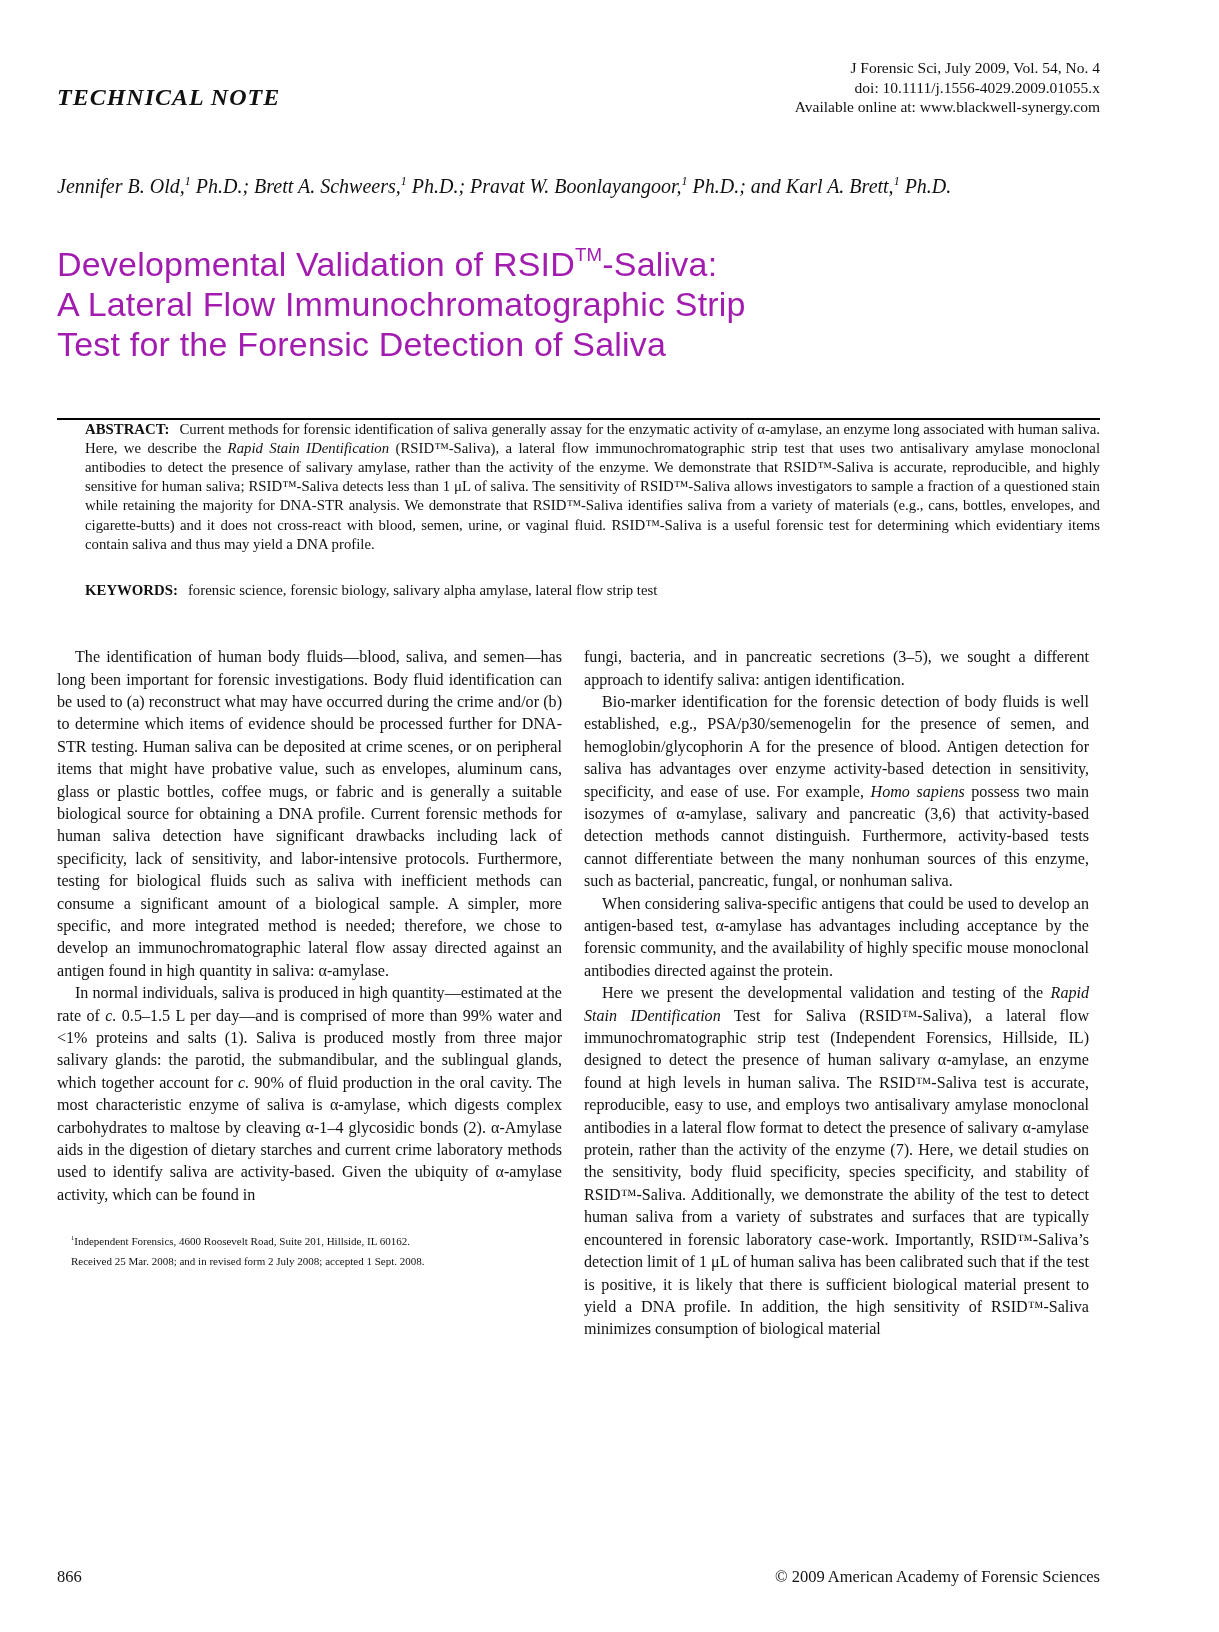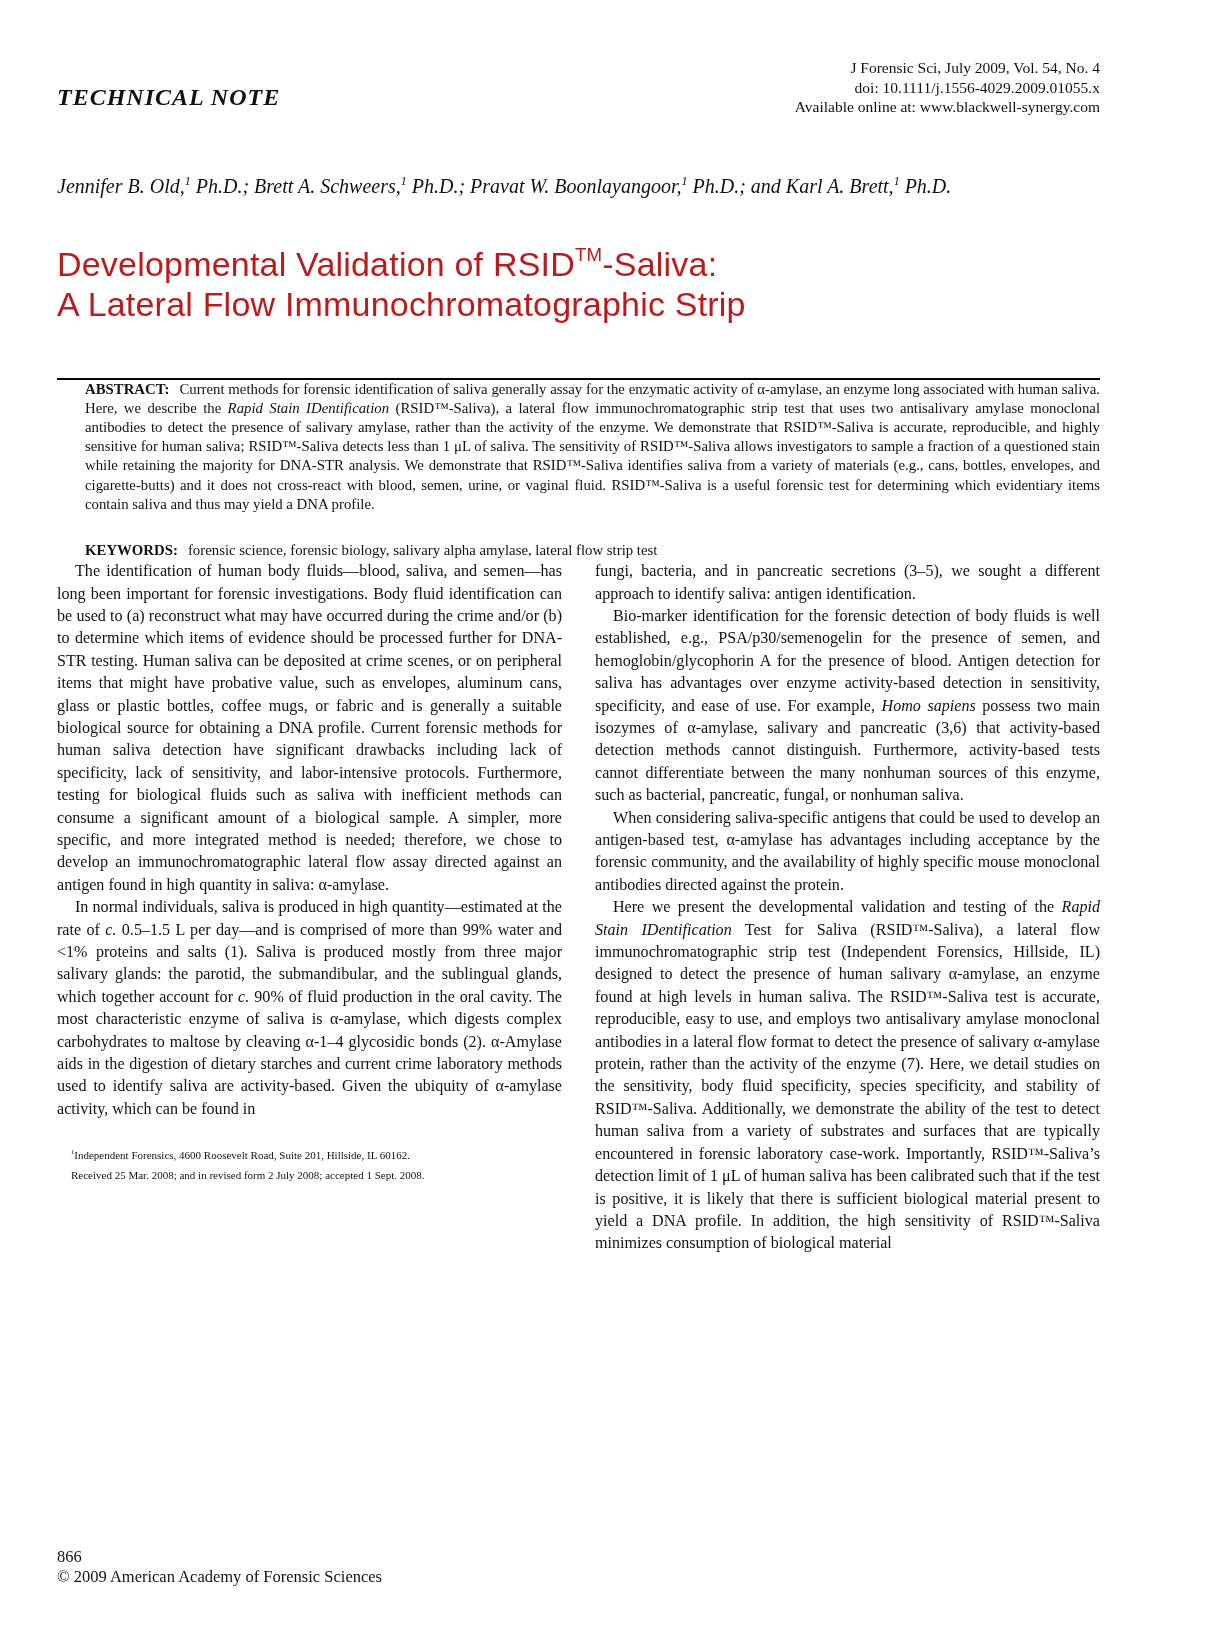--- a/index.html
+++ b/index.html
@@ -36,53 +36,52 @@
     max-width: 900px;
   }
 
   
   .article-title {
     margin-top: 44px;
     font-family: "Liberation Sans", sans-serif;
     font-weight: 400;
     font-size: 34px;
     line-height: 40px;
-    color: #b91c1c;
+    color: #a21caf;
     letter-spacing: 0.2px;
   }
   .article-title sup { font-size: 55%; vertical-align: super; line-height: 0; position: relative; top: -2px; }
 
   .rule { margin-top: 54px; border-top: 2px solid #000; width: 100%; }
 
   
   .abstract { margin-left: 28px; }
   .abstract-text { font-size: 14.8px; line-height: 19.2px; text-align: justify; }
   .keywords { margin-top: 27px; font-size: 14.8px; line-height: 19.2px; text-align: left; }
   .inline-label { font-weight: bold; margin-right: 10px; }
 
   
-  .body-columns { display: flex; gap: 33px; }
+  .body-columns { margin-top: 46px; display: flex; gap: 22px; }
   .col { width: 505px; font-size: 16.1px; line-height: 22.4px; text-align: justify; }
   .para { text-indent: 18px; margin: 0; }
   .para.cont { text-indent: 0; }
 
   sup { font-size: 60%; vertical-align: super; line-height: 0; }
 
   
   .footnote { margin-top: 26px; font-size: 11px; line-height: 19.5px; text-align: justify; font-family: Liberation Serif, serif; }
   .fn { text-indent: 14px; margin: 0; }
 
   
   .page-footer {
     margin-top: auto;
     padding-top: 30px;
     display: flex;
     justify-content: space-between;
     font-size: 16.5px;
-    flex-direction: column;
   }
 </style>
 </head>
 <body>
 
 <div class="page">
 
   <header class="header-row">
     <div class="section-label">TECHNICAL NOTE</div>
     <div class="journal-info">
@@ -90,20 +89,21 @@
       <div>doi: 10.1111/j.1556-4029.2009.01055.x</div>
       <div>Available online at: www.blackwell-synergy.com</div>
     </div>
   </header>
 
   <div class="authors"><span>Jennifer B. Old,</span><sup>1</sup><span> Ph.D.; Brett A. Schweers,</span><sup>1</sup><span> Ph.D.; Pravat W. Boonlayangoor,</span><sup>1</sup><span> Ph.D.; and Karl A. Brett,</span><sup>1</sup><span> Ph.D.</span></div>
 
   <h1 class="article-title">
     <div class="title-line"><span>Developmental Validation of RSID</span><sup>TM</sup><span>-Saliva:</span></div>
     <div class="title-line">A Lateral Flow Immunochromatographic Strip</div>
+    <div class="title-line">Test for the Forensic Detection of Saliva</div>
   </h1>
 
   <div class="rule"></div>
 
   <section class="abstract">
     <p class="abstract-text"><span class="inline-label">ABSTRACT:</span><span><span>Current methods for forensic identification of saliva generally assay for the enzymatic activity of α-amylase, an enzyme long associated with human saliva. Here, we describe the </span><span style="font-style: italic;">Rapid Stain IDentification</span><span> (RSID™-Saliva), a lateral flow immunochromatographic strip test that uses two antisalivary amylase monoclonal antibodies to detect the presence of salivary amylase, rather than the activity of the enzyme. We demonstrate that RSID™-Saliva is accurate, reproducible, and highly sensitive for human saliva; RSID™-Saliva detects less than 1 μL of saliva. The sensitivity of RSID™-Saliva allows investigators to sample a fraction of a questioned stain while retaining the majority for DNA-STR analysis. We demonstrate that RSID™-Saliva identifies saliva from a variety of materials (e.g., cans, bottles, envelopes, and cigarette-butts) and it does not cross-react with blood, semen, urine, or vaginal fluid. RSID™-Saliva is a useful forensic test for determining which evidentiary items contain saliva and thus may yield a DNA profile.</span></span></p>
     <p class="keywords"><span class="inline-label">KEYWORDS:</span><span>forensic science, forensic biology, salivary alpha amylase, lateral flow strip test</span></p>
   </section>
 
   <main class="body-columns">

